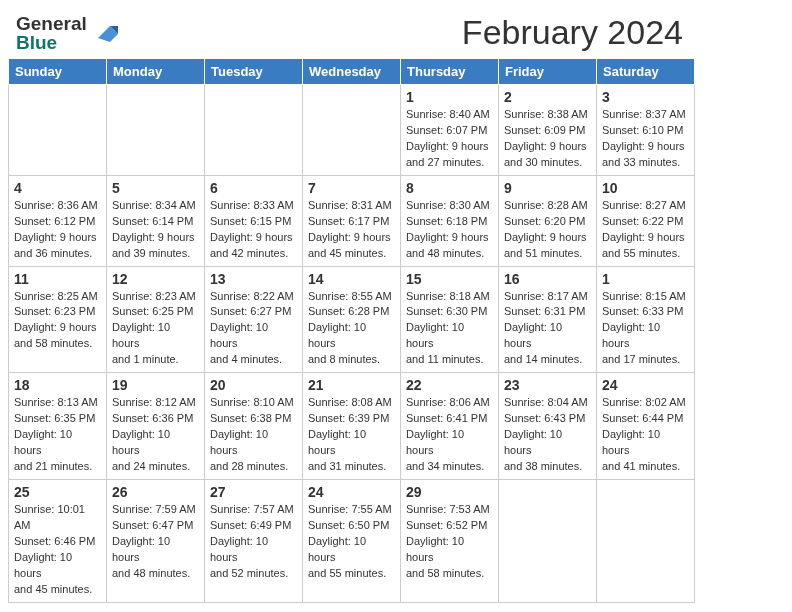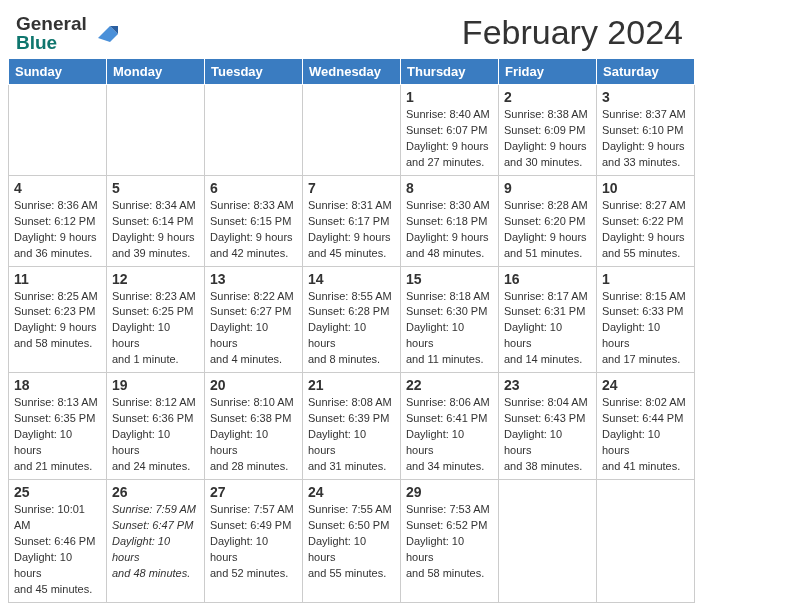--- a/index.html
+++ b/index.html
@@ -308,21 +308,21 @@
           <tr>
             <td>
               <span class="day-number">25</span>
               <div class="day-info" style="white-space: pre-line;">Sunrise: 10:01 AM
 Sunset: 6:46 PM
 Daylight: 10 hours
 and 45 minutes.</div>
             </td>
             <td>
               <span class="day-number">26</span>
-              <div class="day-info" style="white-space: pre-line; font-style: italic;">Sunrise: 7:59 AM
+              <div class="day-info" style="white-space: pre-line;">Sunrise: 7:59 AM
 Sunset: 6:47 PM
 Daylight: 10 hours
 and 48 minutes.</div>
             </td>
             <td>
               <span class="day-number">27</span>
               <div class="day-info" style="white-space: pre-line;">Sunrise: 7:57 AM
 Sunset: 6:49 PM
 Daylight: 10 hours
 and 52 minutes.</div>

